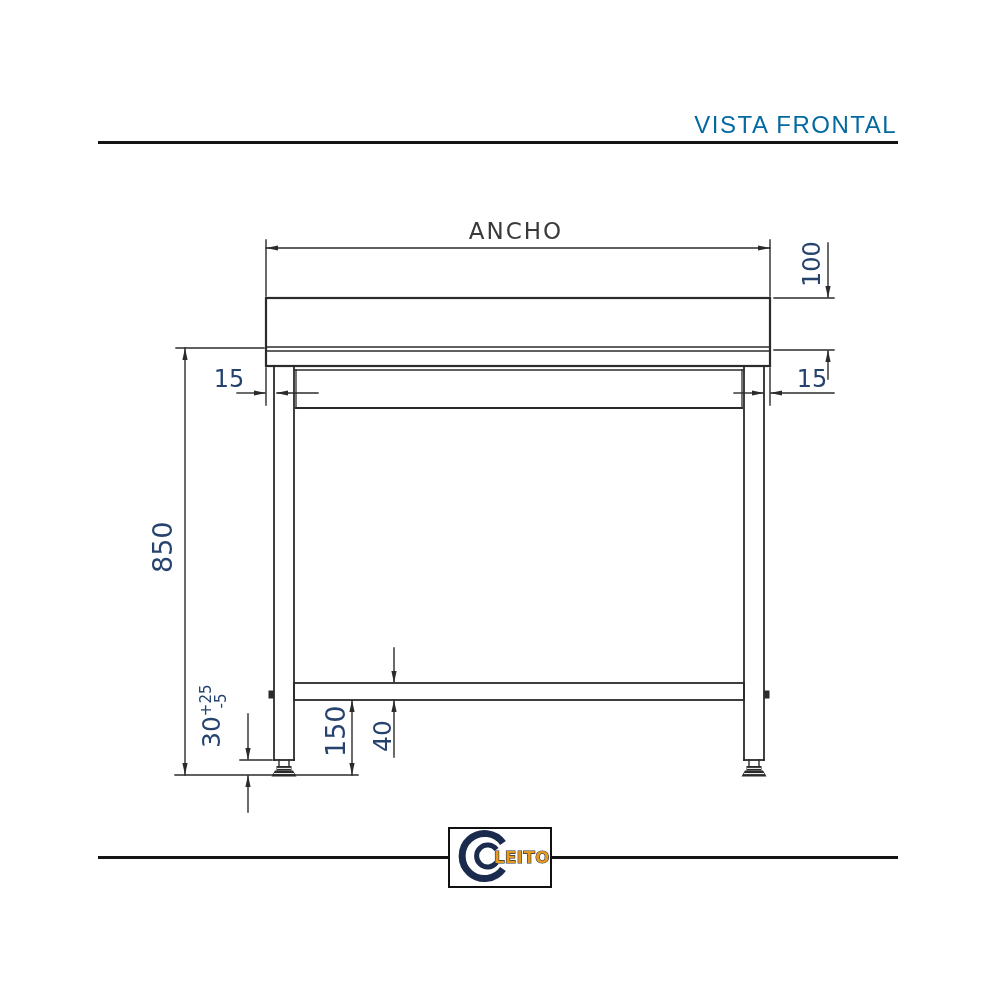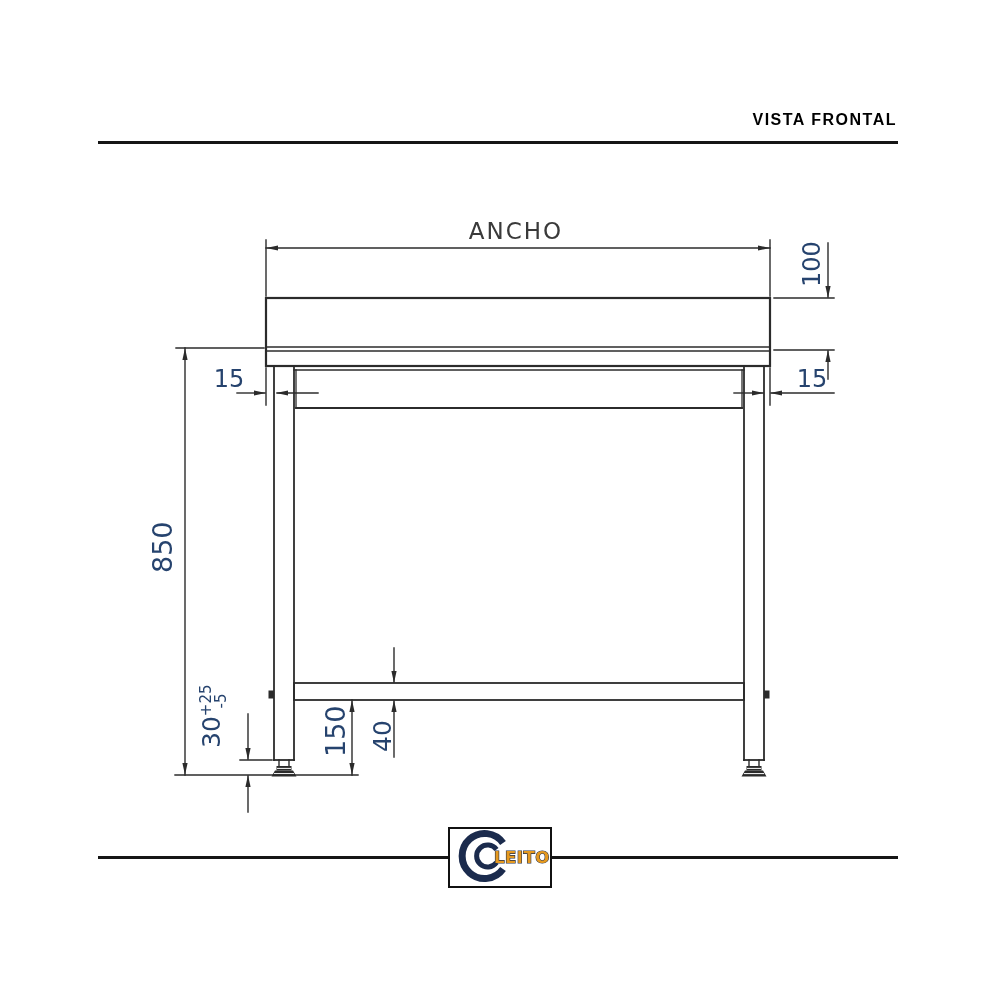--- a/index.html
+++ b/index.html
@@ -1,19 +1,19 @@
 <!DOCTYPE html>
 <html><head>
 <meta charset="utf-8">
 <style>
   html,body{margin:0;padding:0;background:#ffffff;}
   #page{position:relative;width:1000px;height:1000px;background:#ffffff;overflow:hidden;
         font-family:"Liberation Sans",sans-serif;}
-  .hdr-title{position:absolute;top:111px;right:103px;font-size:16px;font-weight:bold;
-             letter-spacing:1.5px;color:#000000;}
+  .hdr-title{position:absolute;top:111px;right:103px;font-size:24px;font-weight:normal;
+             letter-spacing:1.5px;color:#0369a1;}
   .rule{position:absolute;left:98px;width:800px;height:3px;background:#151515;}
   .rule.top{top:141px;}
   .rule.bottom{top:856px;}
   #draw{position:absolute;left:0;top:0;}
   svg text{font-family:"DejaVu Sans","Liberation Sans",sans-serif;}
   .logo-box{position:absolute;left:448px;top:827px;width:104px;height:61px;background:#fff;
             border:2px solid #111;box-sizing:border-box;}
 </style>
 </head>
 <body>

